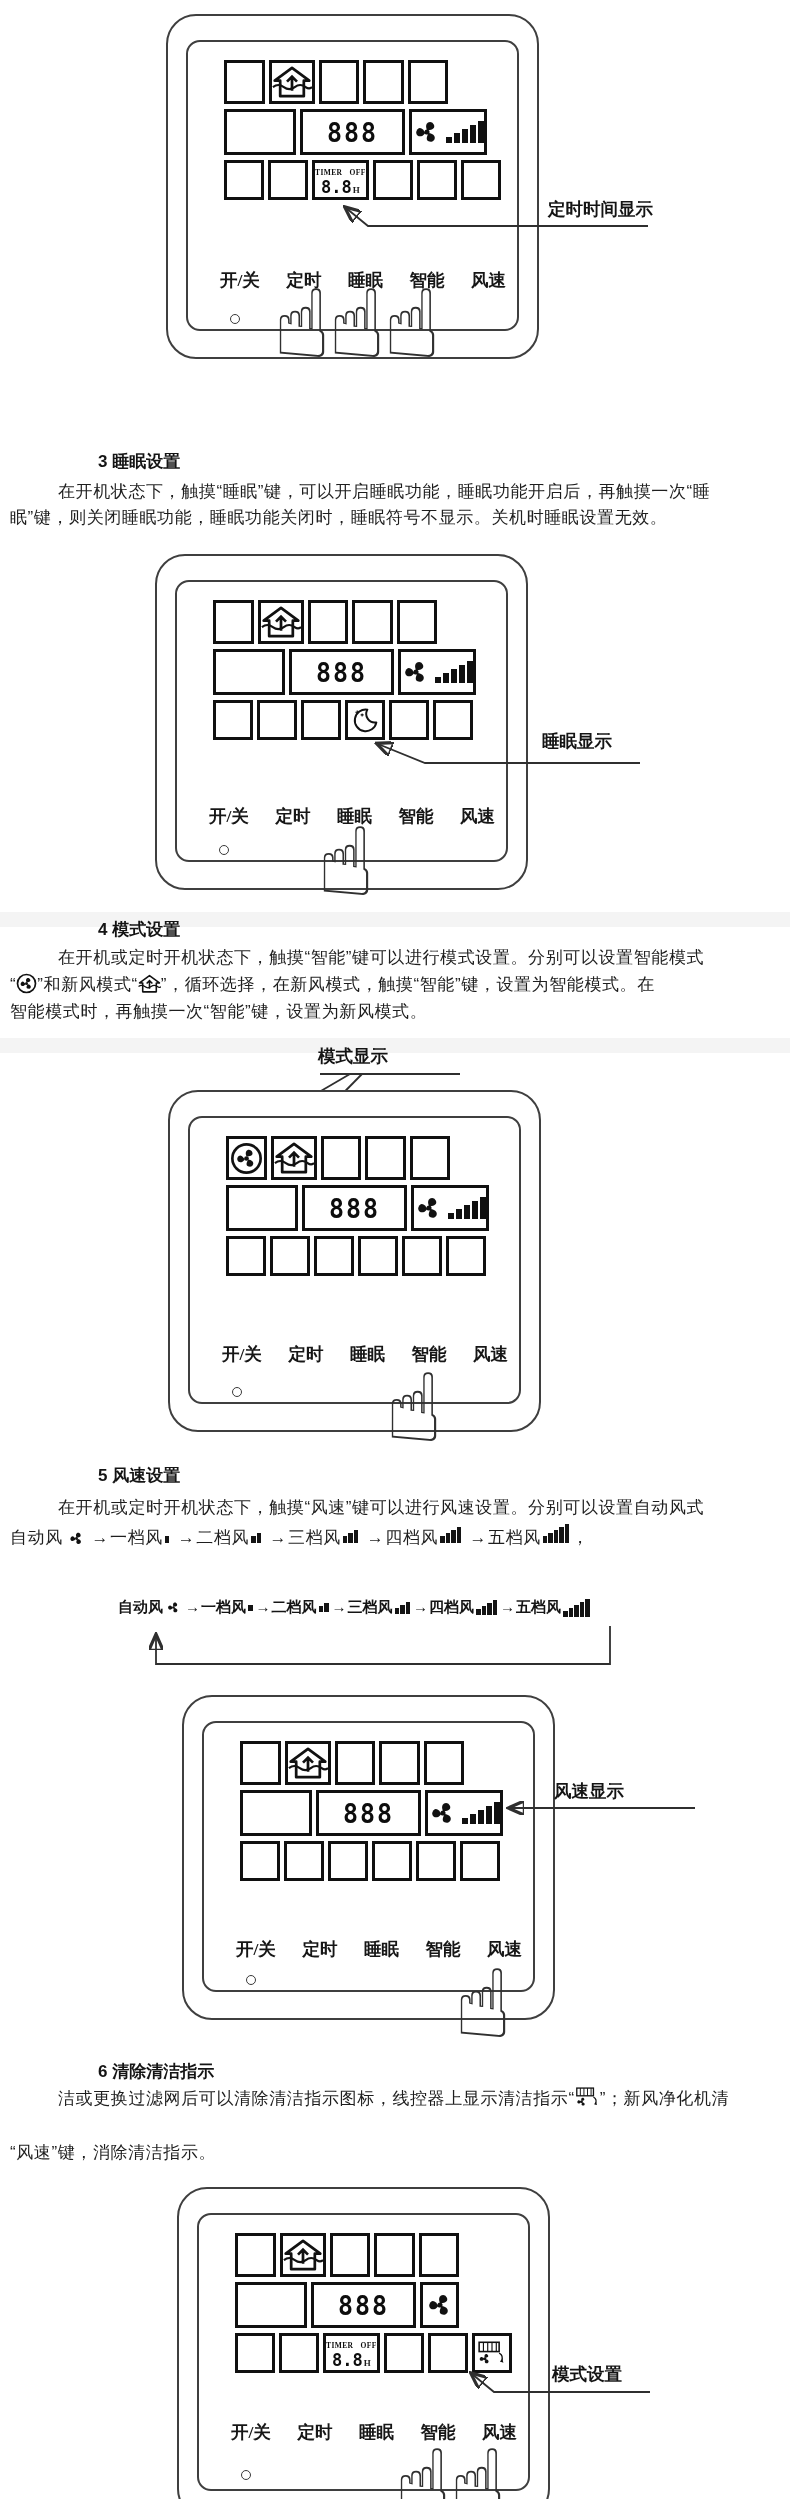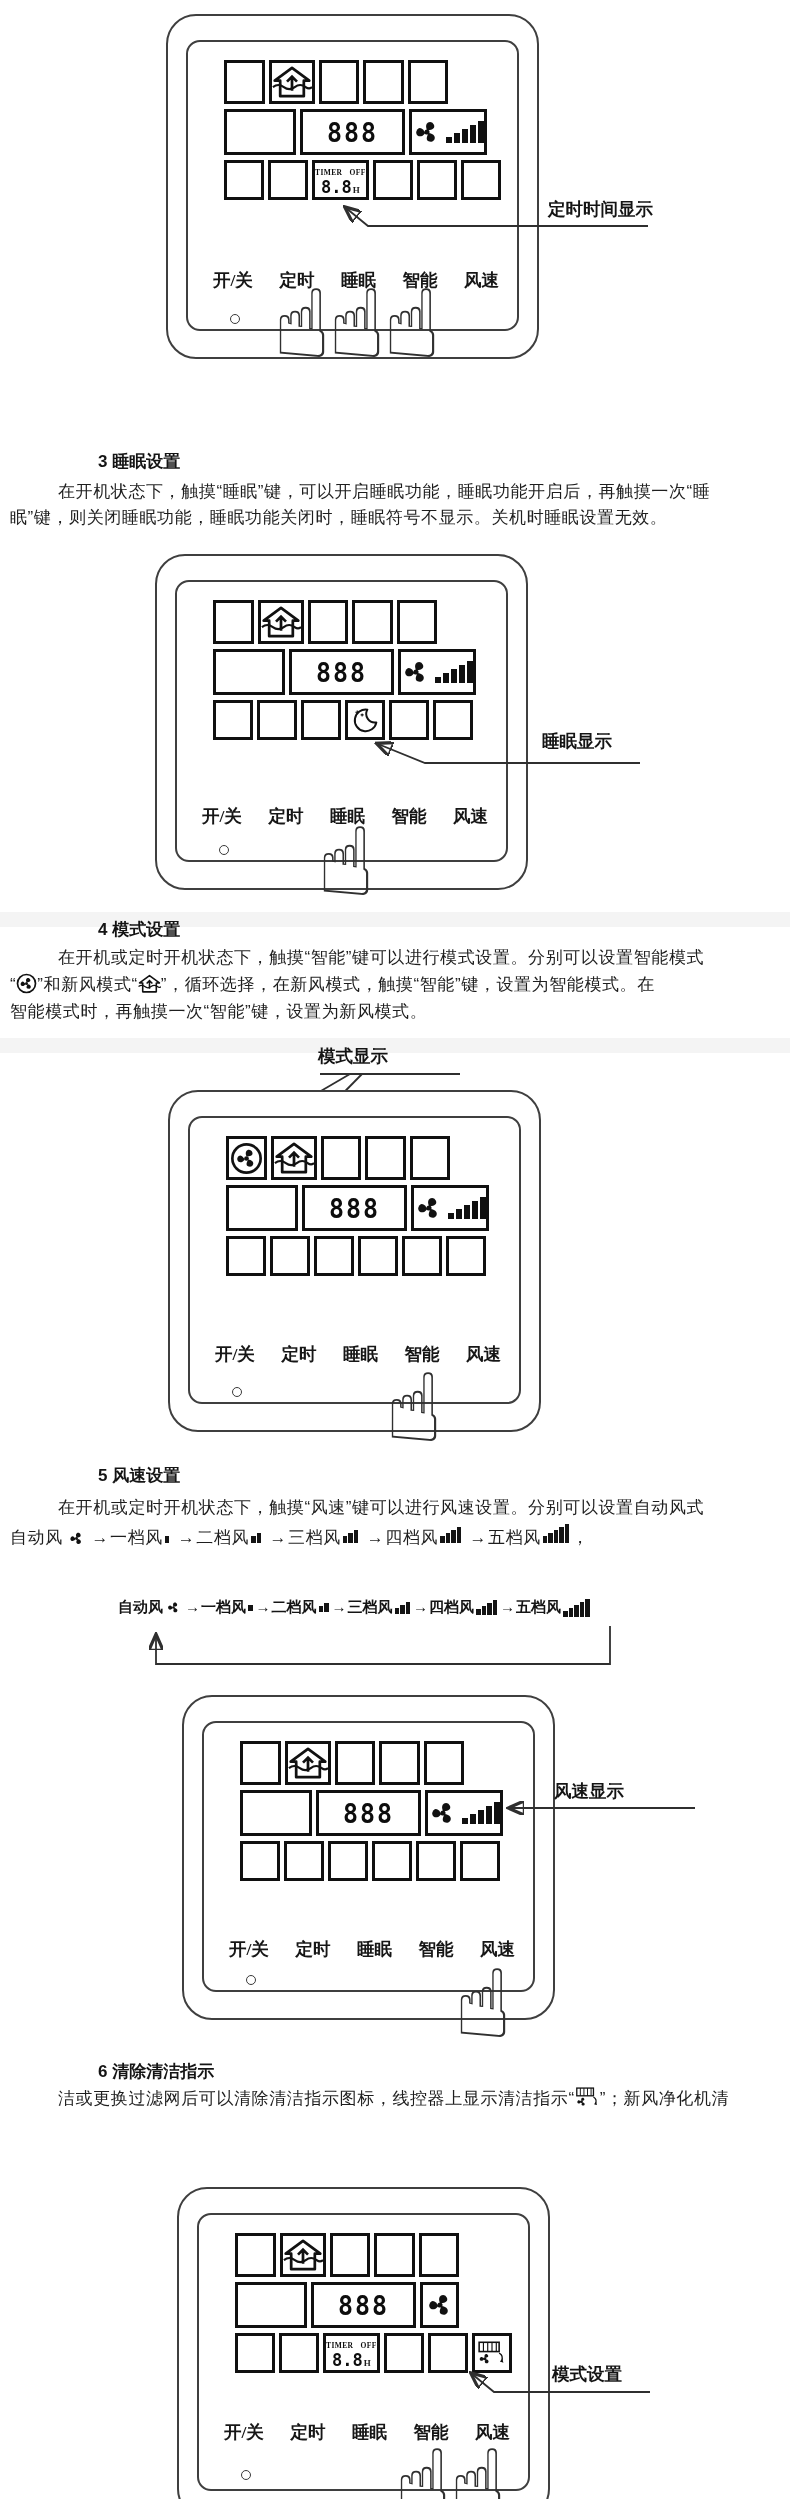--- a/index.html
+++ b/index.html
@@ -47,21 +47,21 @@
   .ic-fan-lcd { width:30px; height:30px; }
   .ic-moon { width:27px; height:27px; }
   .ic-smart { width:33px; height:33px; }
   .ic-clean-lcd { width:30px; height:26px; }
   .bars { display:inline-flex; align-items:flex-end; gap:2px; }
   .bars i { display:block; width:6px; background:#101010; }
   .bars-s { display:inline-flex; align-items:flex-end; gap:1px; margin:0 2px; }
   .bars-s i { display:block; width:4.5px; background:#141414; }
 
   .btn-row {
-    position:absolute; left:45px; width:286px; display:flex; justify-content:space-between;
+    position:absolute; left:52px; width:286px; display:flex; justify-content:space-between;
     font-family:"Liberation Serif","DejaVu Serif",serif; font-size:17.5px; font-weight:600; color:#161616;
   }
   .dot { position:absolute; width:8px; height:8px; border:1.5px solid #3a3a3a; border-radius:50%; }
   .hand { position:absolute; font-family:"DejaVu Sans",sans-serif; font-size:95px; line-height:.9; color:#303030; }
 
   .callout { position:absolute; font-family:"Liberation Serif","DejaVu Serif",serif;
     font-size:17.5px; font-weight:600; color:#141414; white-space:nowrap; }
   svg.leader { position:absolute; overflow:visible; }
   svg.leader path, svg.leader line { stroke:#2f2f2f; stroke-width:1.8; fill:none; }
 
@@ -506,20 +506,21 @@
       <path d="M195,8 H10" marker-end="url(#ah5)"></path>
     </svg>
   </div>
 
   <div class="heading" style="top:2060px">6 清除清洁指示</div>
   <div class="bodyline indent" style="top:2086px">
     <span>洁或更换过滤网后可以清除清洁指示图标，线控器上显示清洁指示“</span><svg class="ic ic-clean-s">
         <use href="#sym-clean"></use>
       </svg><span>”；新风净化机清</span>
   </div>
+  <div class="bodyline" style="top:2141px">“风速”键，消除清洁指示。</div>
 
   <div class="figure" style="top:2180px;height:319px">
     <div class="panel" style="left:177px;top:7px;height:332px">
       <div class="panel-inner"></div>
       <div class="lcd">
         <div class="lcd-row row1">
           <div class="cell"></div>
           <div class="cell">
               <svg class="ic ic-house">
                 <use href="#sym-house"></use>

